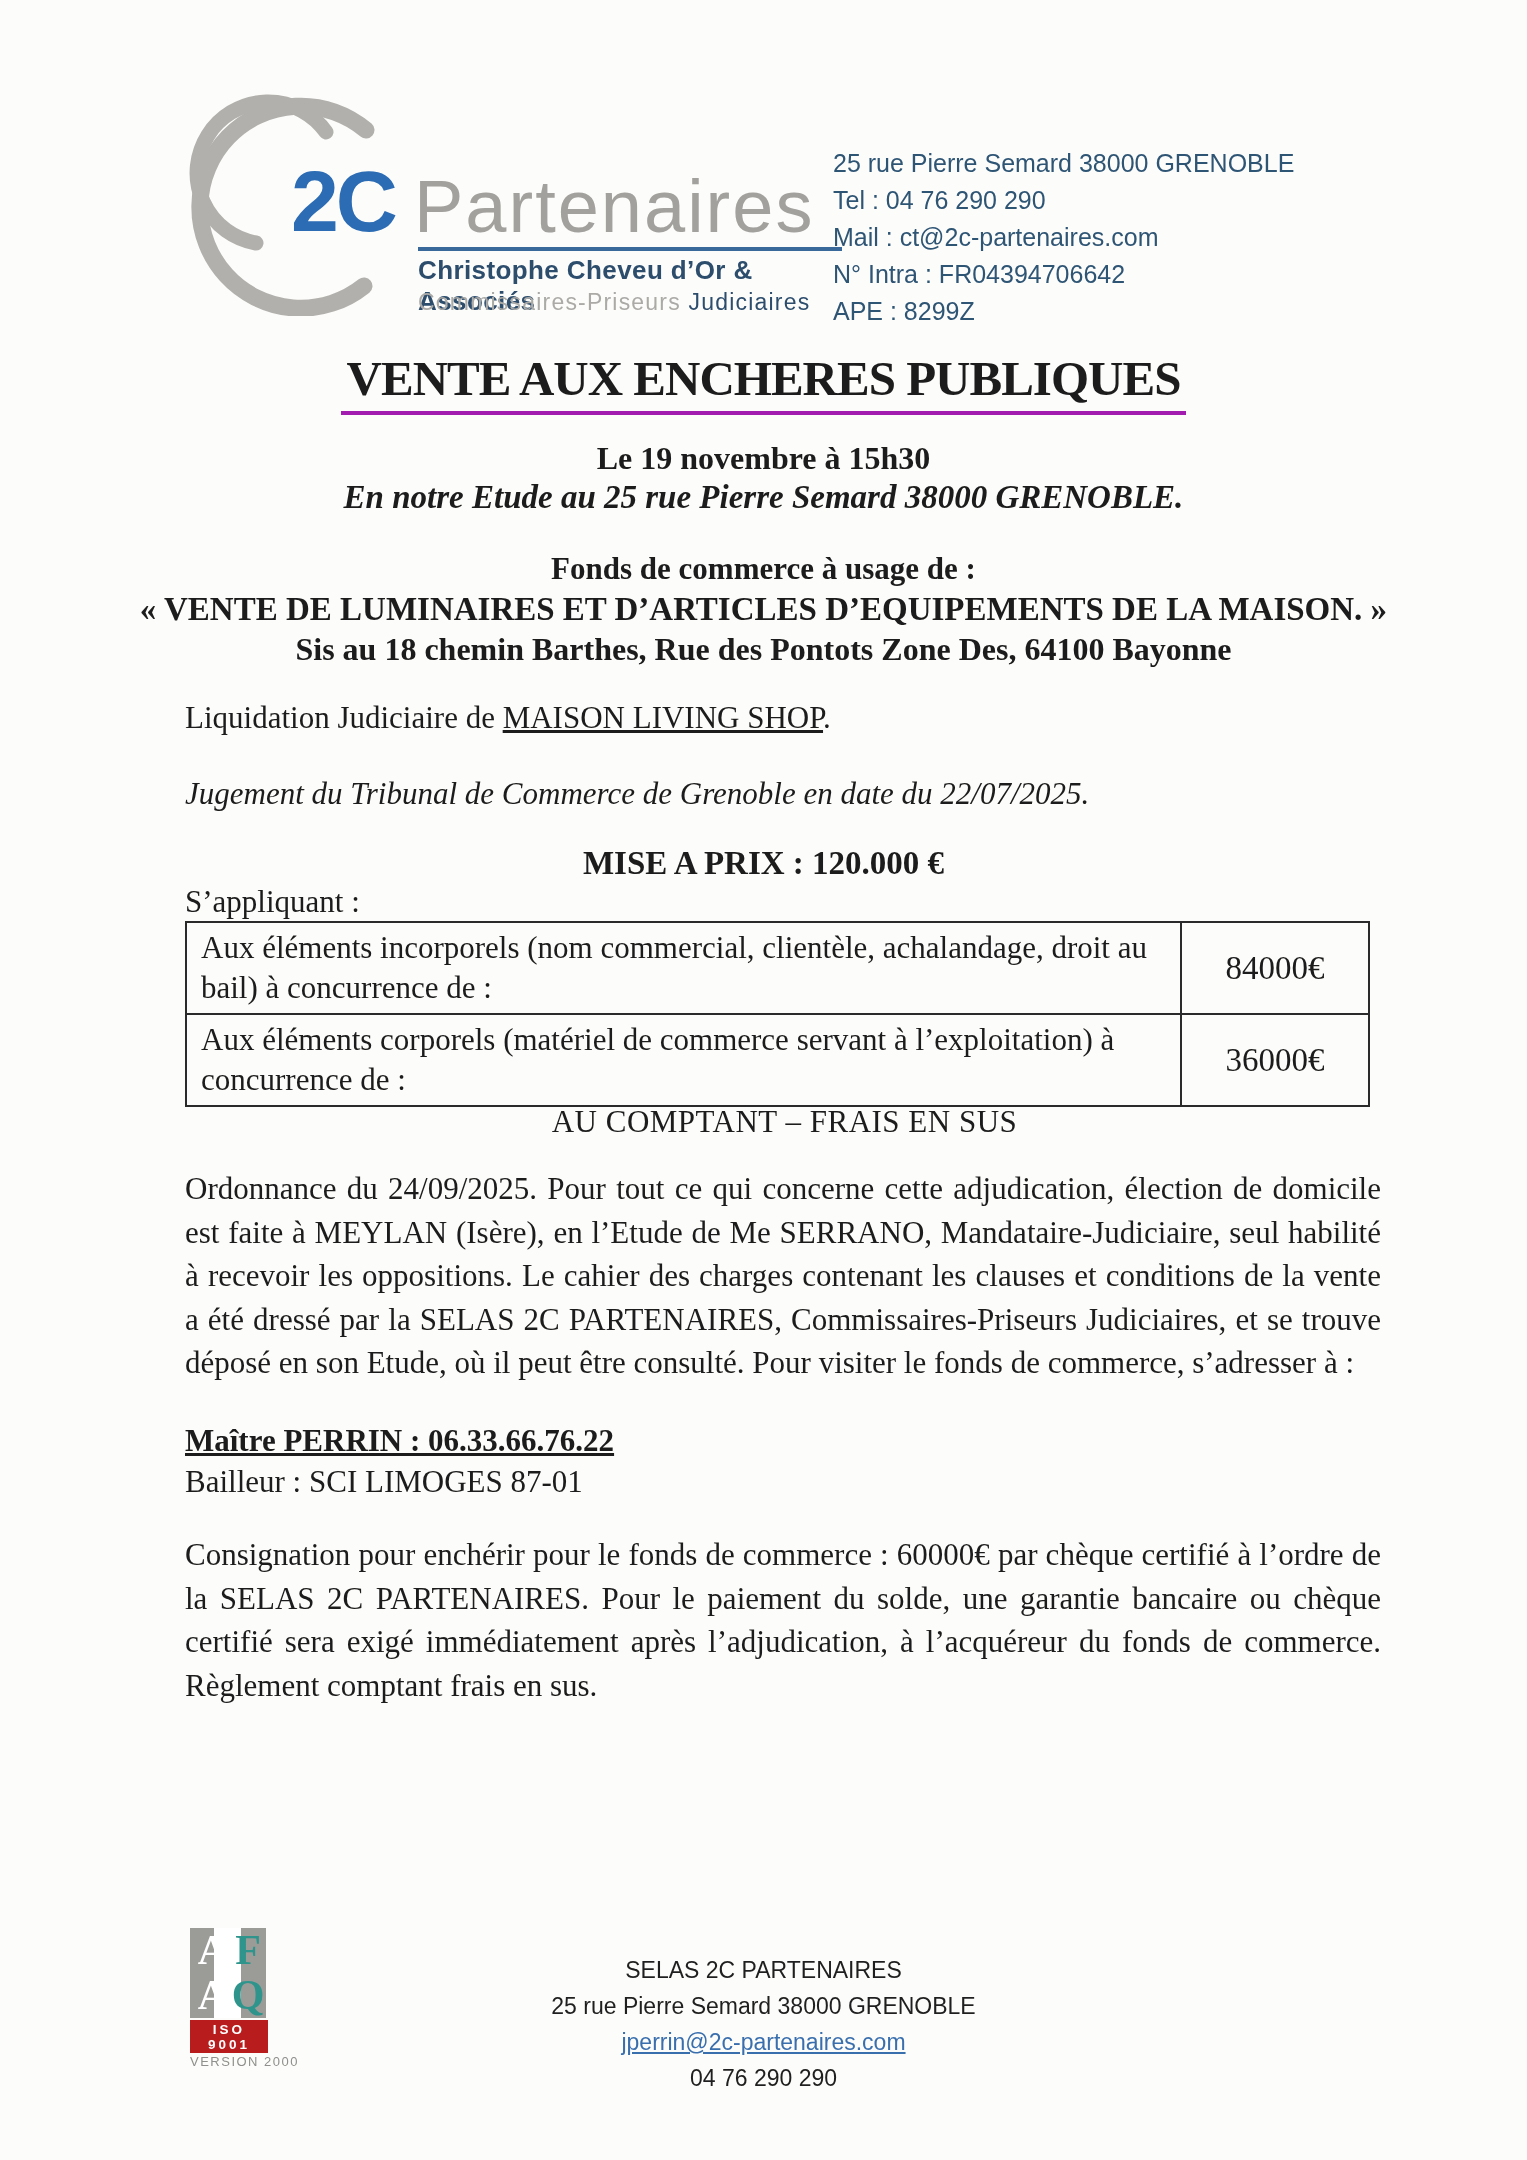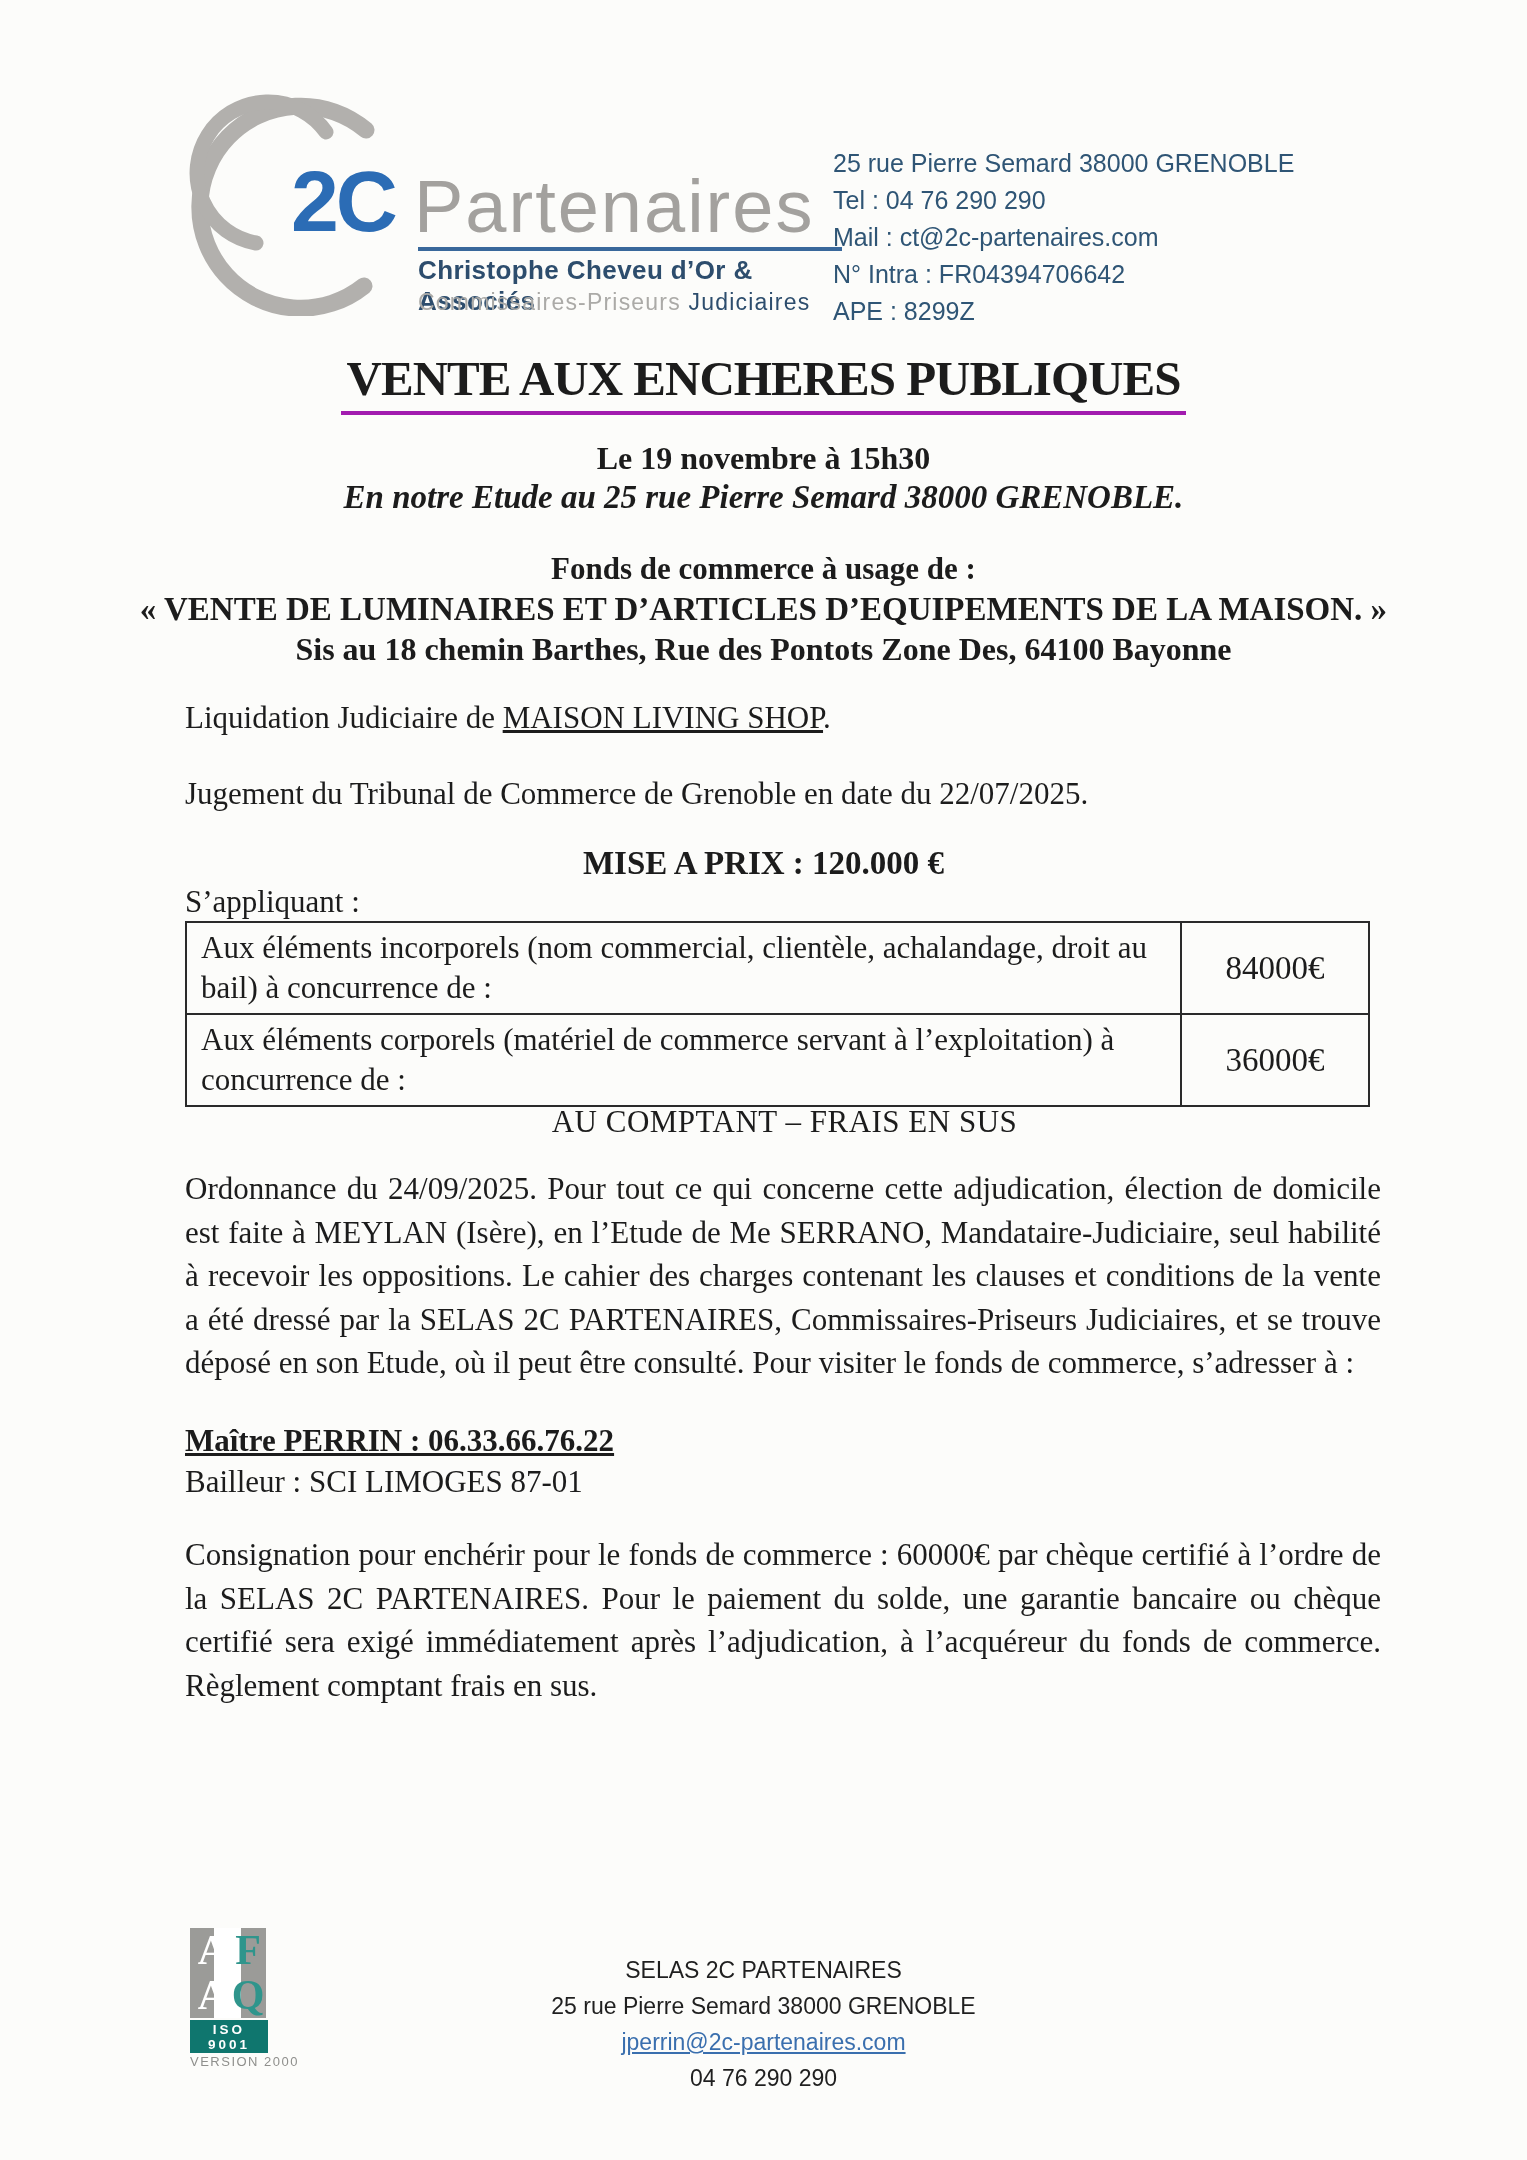--- a/index.html
+++ b/index.html
@@ -46,21 +46,21 @@
   .venueline{top:479px;font-size:33px;font-weight:bold;font-style:italic;}
   .business{top:549px;font-weight:bold;line-height:40px;}
   .business .l1{font-size:31px;}
   .business .l2{font-size:33px;}
   .business .l3{font-size:32px;}
 
   
   .bodyline{left:185px;width:1195px;font-size:31px;}
   .liquidation{top:700px;}
   .liquidation .u{text-decoration:underline;}
-  .judgment{top:776px;}
+  .judgment{top:776px;font-style:italic;}
   .mise{top:845px;font-size:33px;font-weight:bold;}
   .appliquant{top:884px;}
 
   .price-table{
     left:185px;top:921px;width:1185px;border-collapse:collapse;
     font-size:31px;
   }
   .price-table td{border:2px solid #2a2a2a;padding:5px 14px;line-height:40px;}
   .price-table .val{width:158px;text-align:center;font-size:33px;}
 
@@ -75,21 +75,21 @@
   .afaq{left:190px;top:1928px;width:78px;font-family:"Liberation Serif",serif;}
   .afaq-sq{
     position:relative;width:76px;height:90px;
     background:linear-gradient(90deg,#9b9b98 0 31%,#ffffff 31% 67%,#9b9b98 67% 100%);
   }
   .afaq-row{display:flex;height:45px;line-height:45px;}
   .afaq-row span{font-size:42px;font-weight:bold;display:block;}
   .afaq .wa{color:#ffffff;margin-left:5px;width:36px;text-align:center;}
   .afaq .tl{color:#2f958c;width:34px;text-align:center;}
   .afaq-band{
-    margin-top:2px;background:#0f766e;color:#fff;text-align:center;
+    margin-top:2px;background:#b91c1c;color:#fff;text-align:center;
     font-size:13.5px;font-weight:bold;letter-spacing:3px;padding:2px 0 1px;
     font-family:"Liberation Sans",sans-serif;
   }
   .afaq-ver{
     color:#8f8f8c;font-size:13px;letter-spacing:1.5px;text-align:center;
     font-family:"Liberation Sans",sans-serif;margin-top:1px;white-space:nowrap;
   }
   .footer-text{
     top:1952px;font-family:"Liberation Sans",sans-serif;
     font-size:23px;line-height:36px;color:#1f1f1f;

